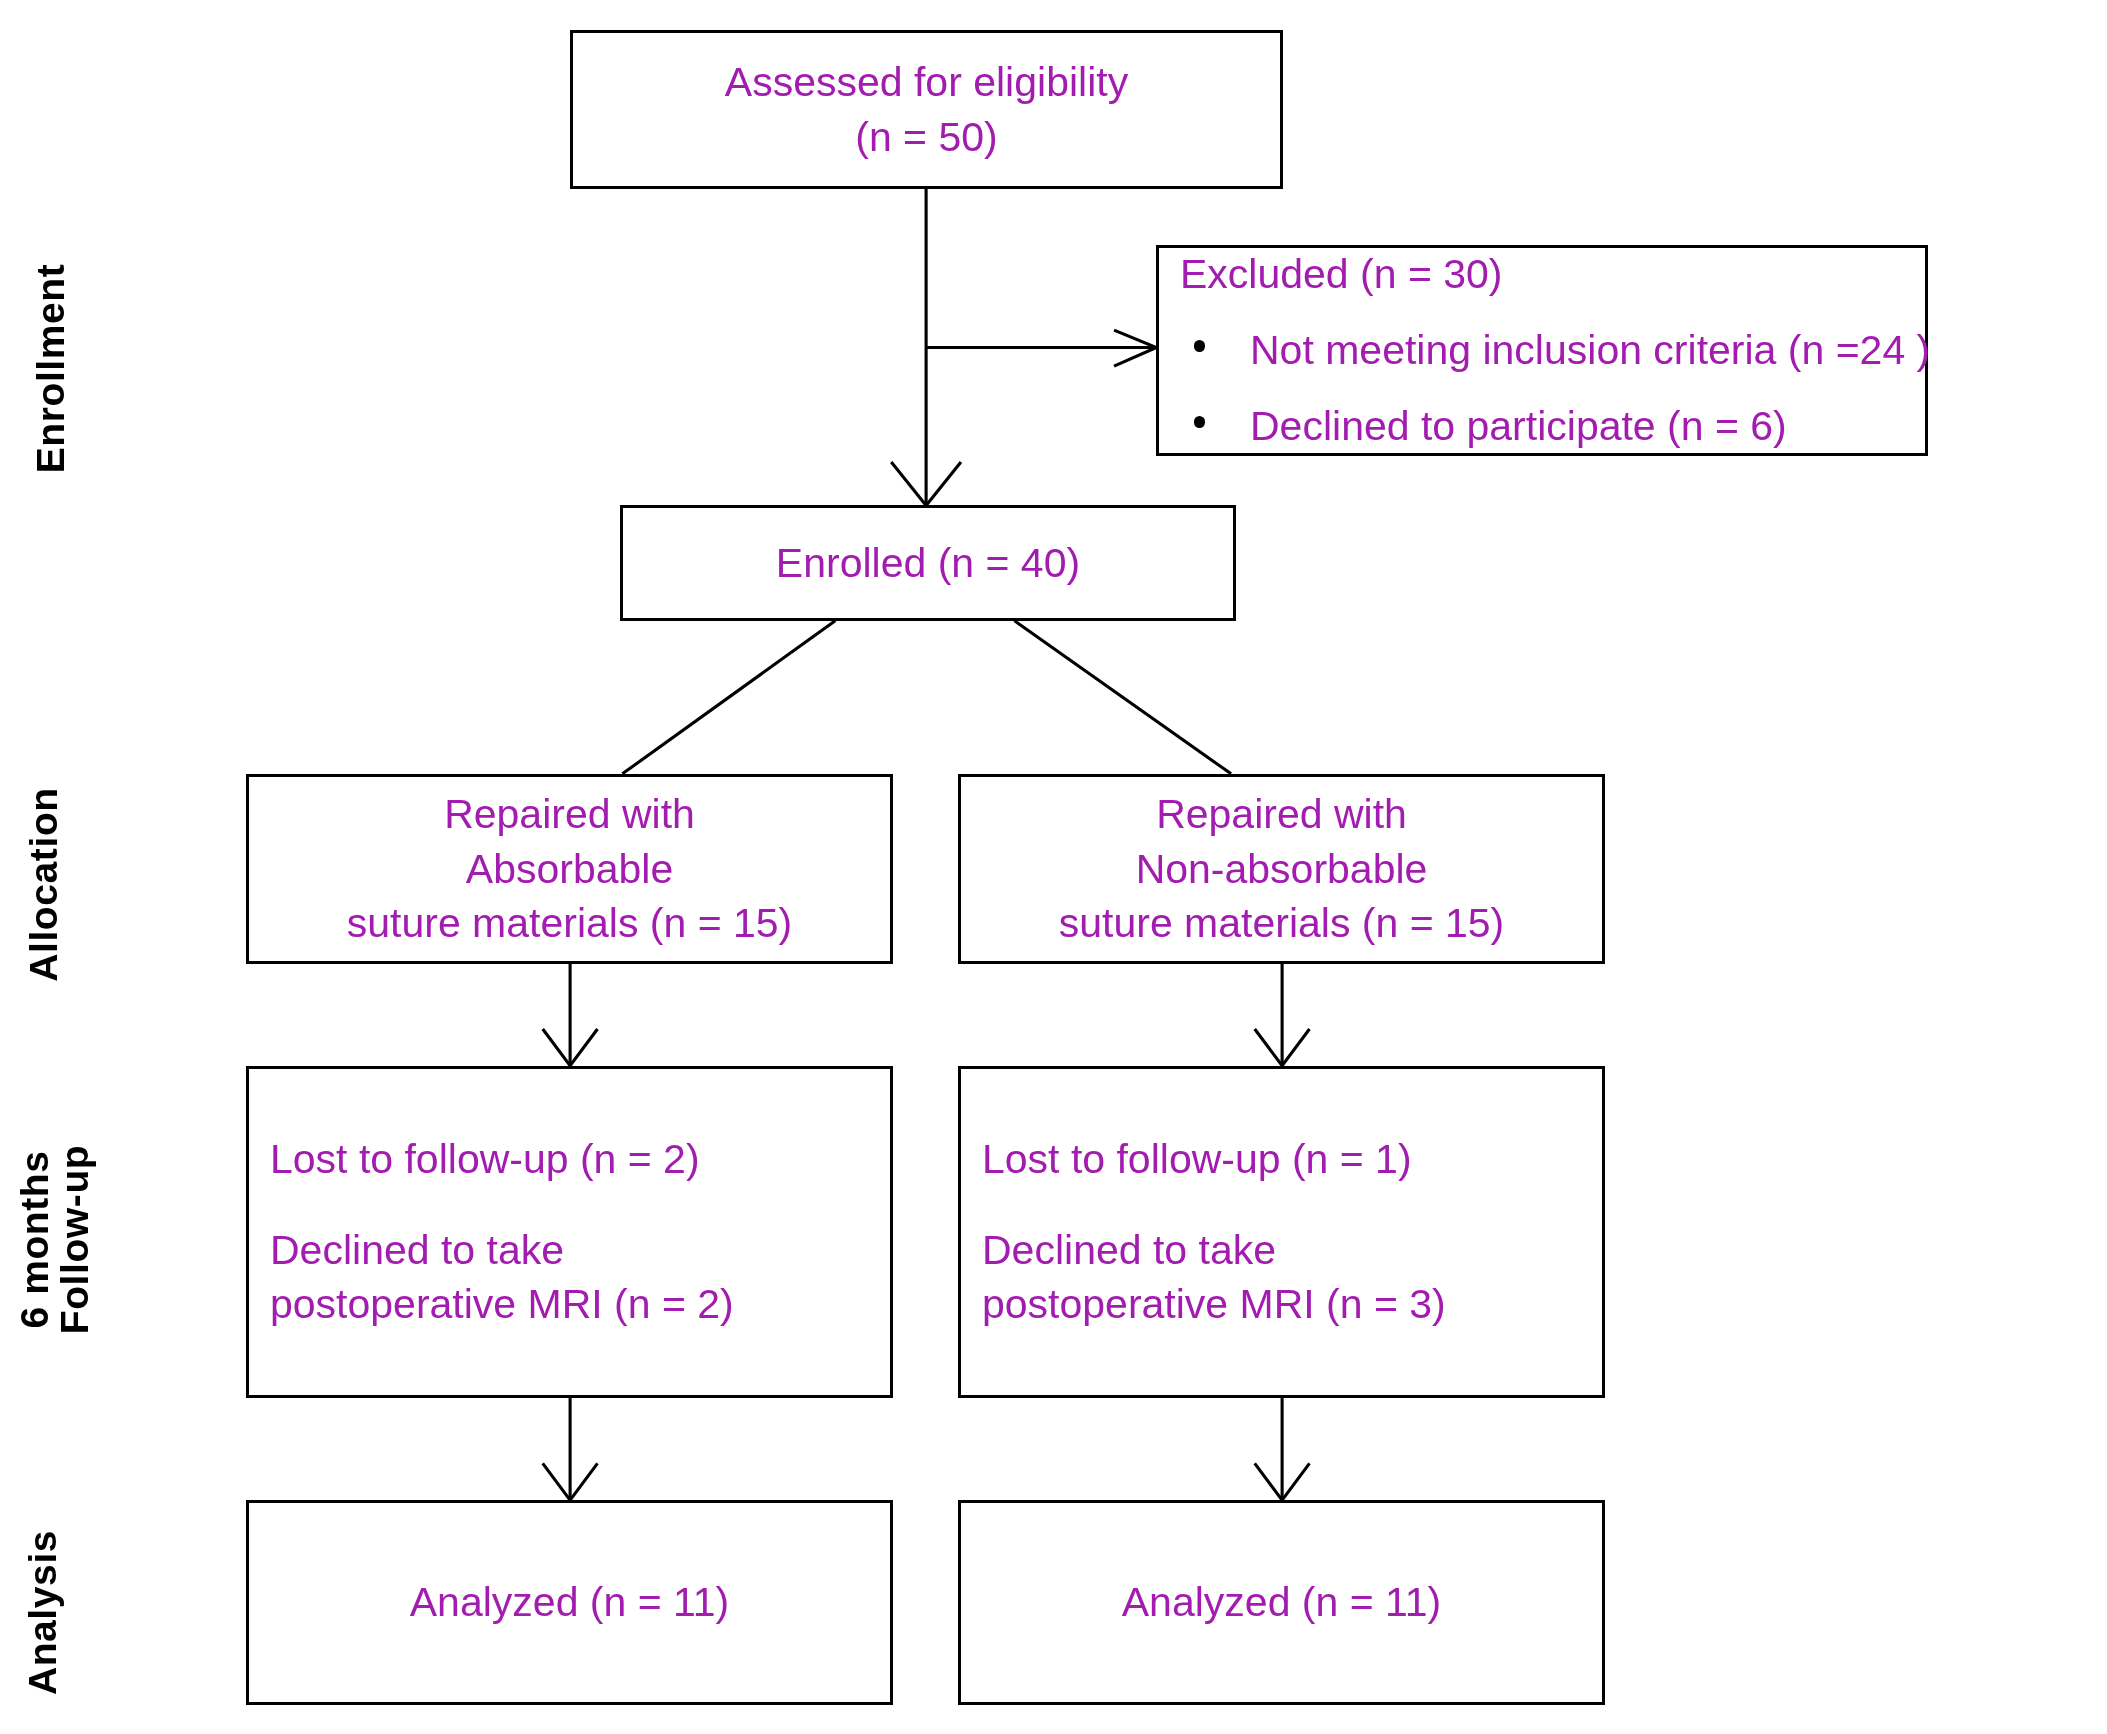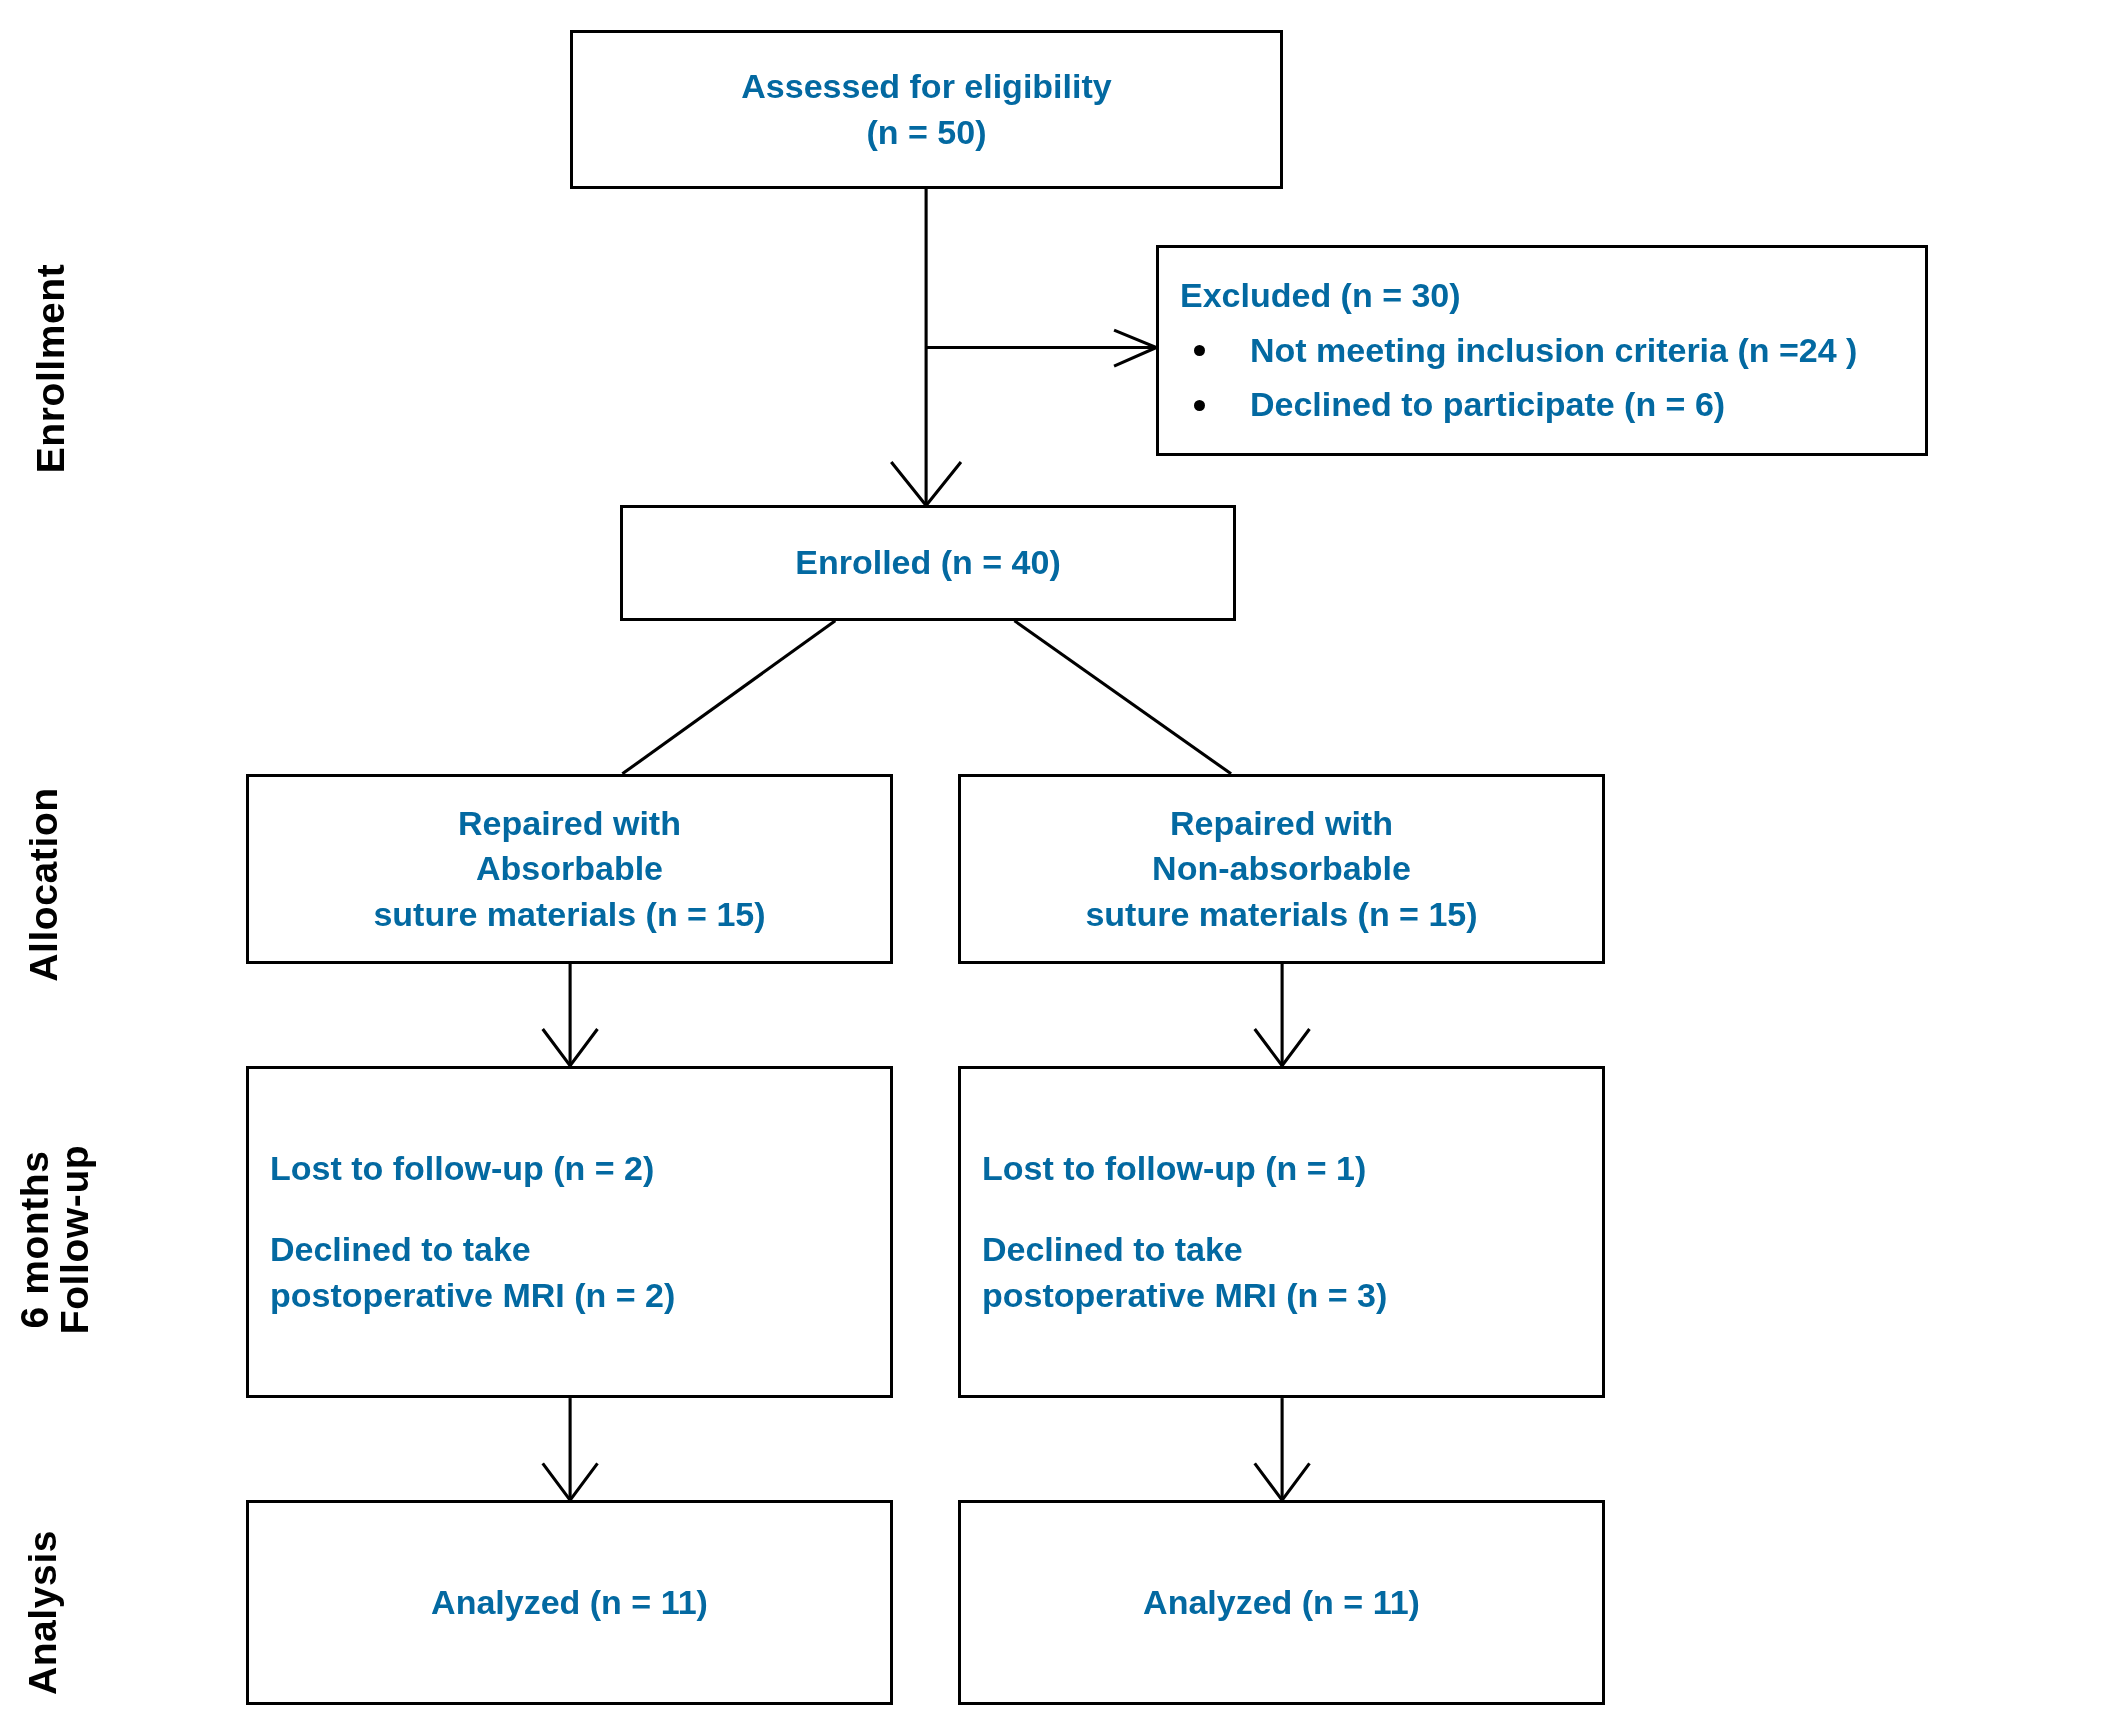--- a/index.html
+++ b/index.html
@@ -36,42 +36,41 @@
 
   
   .node {
     position: absolute;
     box-sizing: border-box;
     border: 3.1px solid #000000;
     background: #ffffff;
     display: flex;
     flex-direction: column;
     justify-content: center;
-    font-size: 34px;
+    font-size: 41px;
     line-height: 1.34;
-    color: #0369a1;
-    font-weight: bold;
+    color: #a21caf;
   }
   .node.center { align-items: center; text-align: center; }
   .node.left   { align-items: flex-start; text-align: left; }
   .node .pad-l { padding-left: 21px; }
 
   .line { display: block; white-space: nowrap; }
   .gap  { height: 36px; }
 
   
   .bullets {
     list-style: none;
     margin: 0;
     padding: 0 0 0 21px;
   }
   .bullets li {
     position: relative;
     padding-left: 70px;
-    margin-top: 9px;
+    margin-top: 21px;
     white-space: nowrap;
   }
   .bullets li::before {
     content: "";
     position: absolute;
     left: 13.7px;
     top: 17.4px;
     width: 11.2px;
     height: 11.2px;
     border-radius: 50%;

